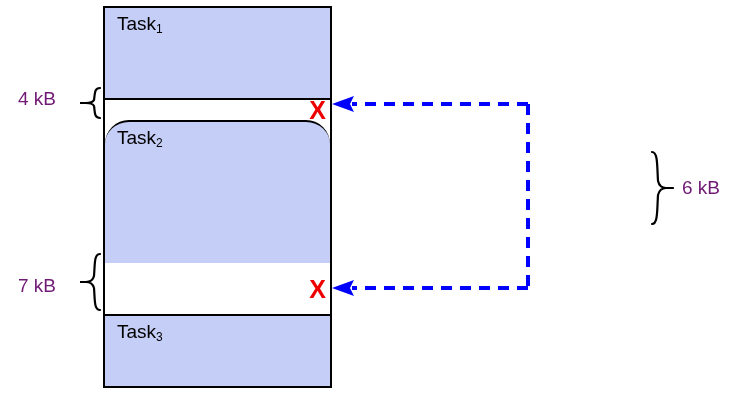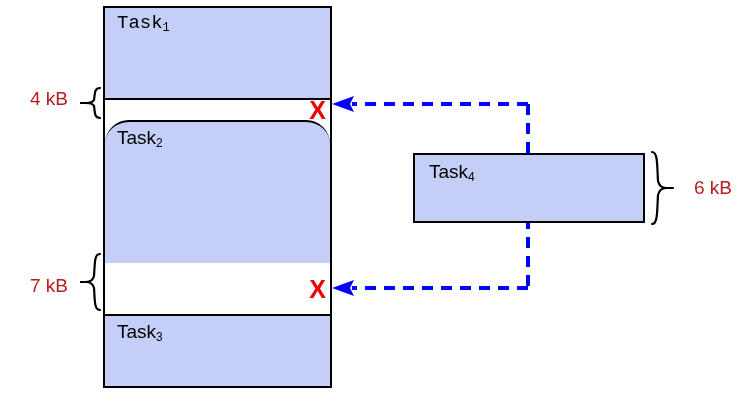--- a/index.html
+++ b/index.html
@@ -71,23 +71,22 @@
     color: #ee0000;
     font-size: 25px;
     font-weight: bold;
     line-height: 1;
   }
 
   
   .size-label {
     position: absolute;
     font-size: 19px;
-    color: #b91c1c;
+    color: #701a75;
     white-space: nowrap;
-    margin-left: 12px;
   }
   .brace-svg { position: absolute; }
 
   
   #task4-box {
     position: absolute;
     left: 413px;
     top: 153px;
     width: 232px;
     height: 70px;
@@ -114,21 +113,21 @@
     pointer-events: none;
   }
 </style>
 </head>
 <body>
 
 <div id="stage">
 
   <div id="memory-column">
 
-    <div class="mem-block first" style="top:0px; height:92px;font-family:Liberation Mono, monospace;">
+    <div class="mem-block first" style="top:0px; height:92px;">
       <div class="mem-label">
         <span>Task</span><sub>1</sub>
       </div>
     </div>
 
     <div class="mem-gap" style="top:92px; height:20px;">
       <span class="gap-x">X</span>
     </div>
 
     <div class="mem-block" style="top:112px; height:177px;border-radius:24px;">
@@ -164,25 +163,20 @@
     <g stroke="#0000ff" stroke-width="4" fill="none" stroke-dasharray="11,8">
 
       <path d="M528 104 L352 104"></path>
 
       <path d="M528 104 L528 288"></path>
 
       <path d="M528 288 L352 288"></path>
     </g>
   </svg>
 
-  <div id="task4-box">
-    <div class="mem-label">
-      <span>Task</span><sub>4</sub>
-    </div>
-  </div>
 
   <svg id="arrow-layer-over">
     <polygon points="332,104 354,96 350,104 354,112" fill="#0000ff"></polygon>
     <polygon points="332,288 354,280 350,288 354,296" fill="#0000ff"></polygon>
   </svg>
 
   <svg class="brace-svg" style="left:648px; top:150px;" width="26" height="77" viewBox="0 0 26 77">
     <path d="M4 2 C10 2, 9 16, 10 31 C11 35, 14 38, 18 38 C14 38, 11 41, 10 45 C9 60, 10 74, 4 74" fill="none" stroke="#000000" stroke-width="2.2" stroke-linecap="round"></path>
     <line x1="18" y1="38" x2="25" y2="38" stroke="#000000" stroke-width="2.2" stroke-linecap="round"></line>
   </svg>

